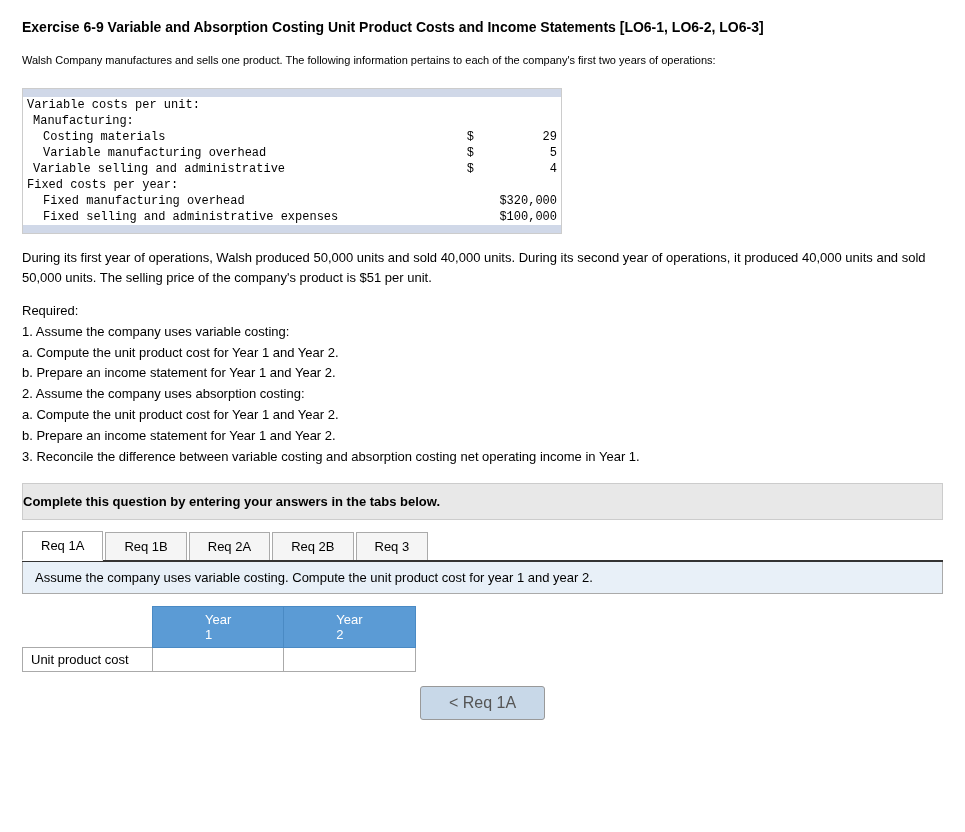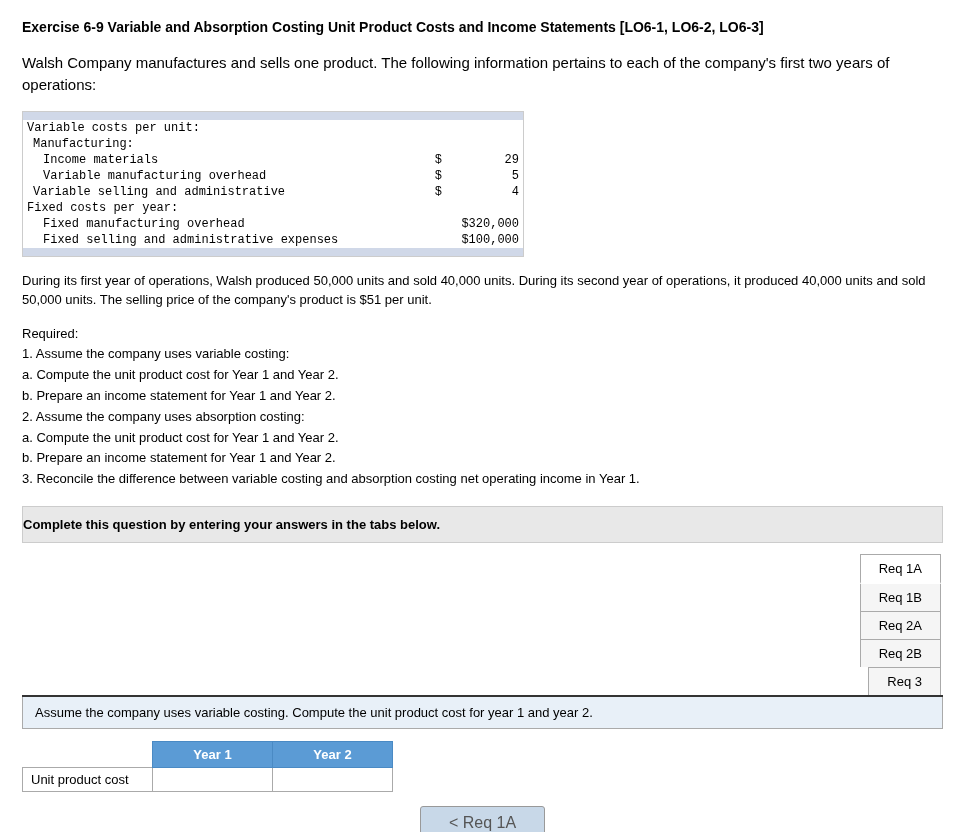--- a/index.html
+++ b/index.html
@@ -12,29 +12,29 @@
       width: 965px;
       min-height: 832px;
     }
     .page-title {
       font-weight: bold;
       font-size: 14px;
       margin-bottom: 14px;
       line-height: 1.4;
     }
     .intro-text {
-      font-size: 15px;
-      margin-bottom: 14px;
+      font-size: 11px;
+      margin-bottom: 20px;
       line-height: 1.5;
     }
     .cost-table-container {
       border: 1px solid #ccc;
       padding: 0;
       margin-bottom: 14px;
-      width: 502px;
+      width: 540px;
     }
     .cost-table-header {
       background: #d0d8e8;
       height: 8px;
     }
     .cost-table {
       width: 100%;
       font-family: 'Courier New', Courier, monospace;
       font-size: 12px;
       padding: 6px 10px;
@@ -83,21 +83,20 @@
       font-size: 13px;
     }
     .tabs-container {
       border-bottom: 2px solid #333;
       display: flex;
       align-items: flex-end;
       margin-top: 0;
       padding-top: 10px;
       padding-left: 0;
       gap: 0;
-      flex-direction: column;
     }
     .tab {
       padding: 6px 18px;
       border: 1px solid #aaa;
       border-bottom: none;
       background: #f5f5f5;
       cursor: pointer;
       font-size: 13px;
       margin-right: 2px;
       color: #000;
@@ -120,24 +119,24 @@
     .answer-table-section {
       margin: 10px 0 14px 0;
     }
     .answer-table {
       border-collapse: collapse;
       font-size: 13px;
     }
     .answer-table th {
       background: #5b9bd5;
       color: #fff;
-      padding: 5px 32px;
-      text-align: center;
+      padding: 5px 52px;
+      text-align: left;
       border: 1px solid #4a8ac4;
-      font-weight: bold;
+      font-weight: normal;
     }
     .answer-table th.empty-header {
       background: transparent;
       border: none;
       width: 130px;
     }
     .answer-table td {
       border: 1px solid #aaa;
       padding: 4px 8px;
       text-align: left;
@@ -200,21 +199,21 @@
         <td class="label-col">Variable costs per unit:</td>
         <td class="sym-col"></td>
         <td class="val-col"></td>
       </tr>
       <tr>
         <td class="label-col indent1">Manufacturing:</td>
         <td class="sym-col"></td>
         <td class="val-col"></td>
       </tr>
       <tr>
-        <td class="label-col indent2">Income materials</td>
+        <td class="label-col indent2">Costing materials</td>
         <td class="sym-col">$</td>
         <td class="val-col">29</td>
       </tr>
       <tr>
         <td class="label-col indent2">Variable manufacturing overhead</td>
         <td class="sym-col">$</td>
         <td class="val-col">5</td>
       </tr>
       <tr>
         <td class="label-col indent1">Variable selling and administrative</td>

